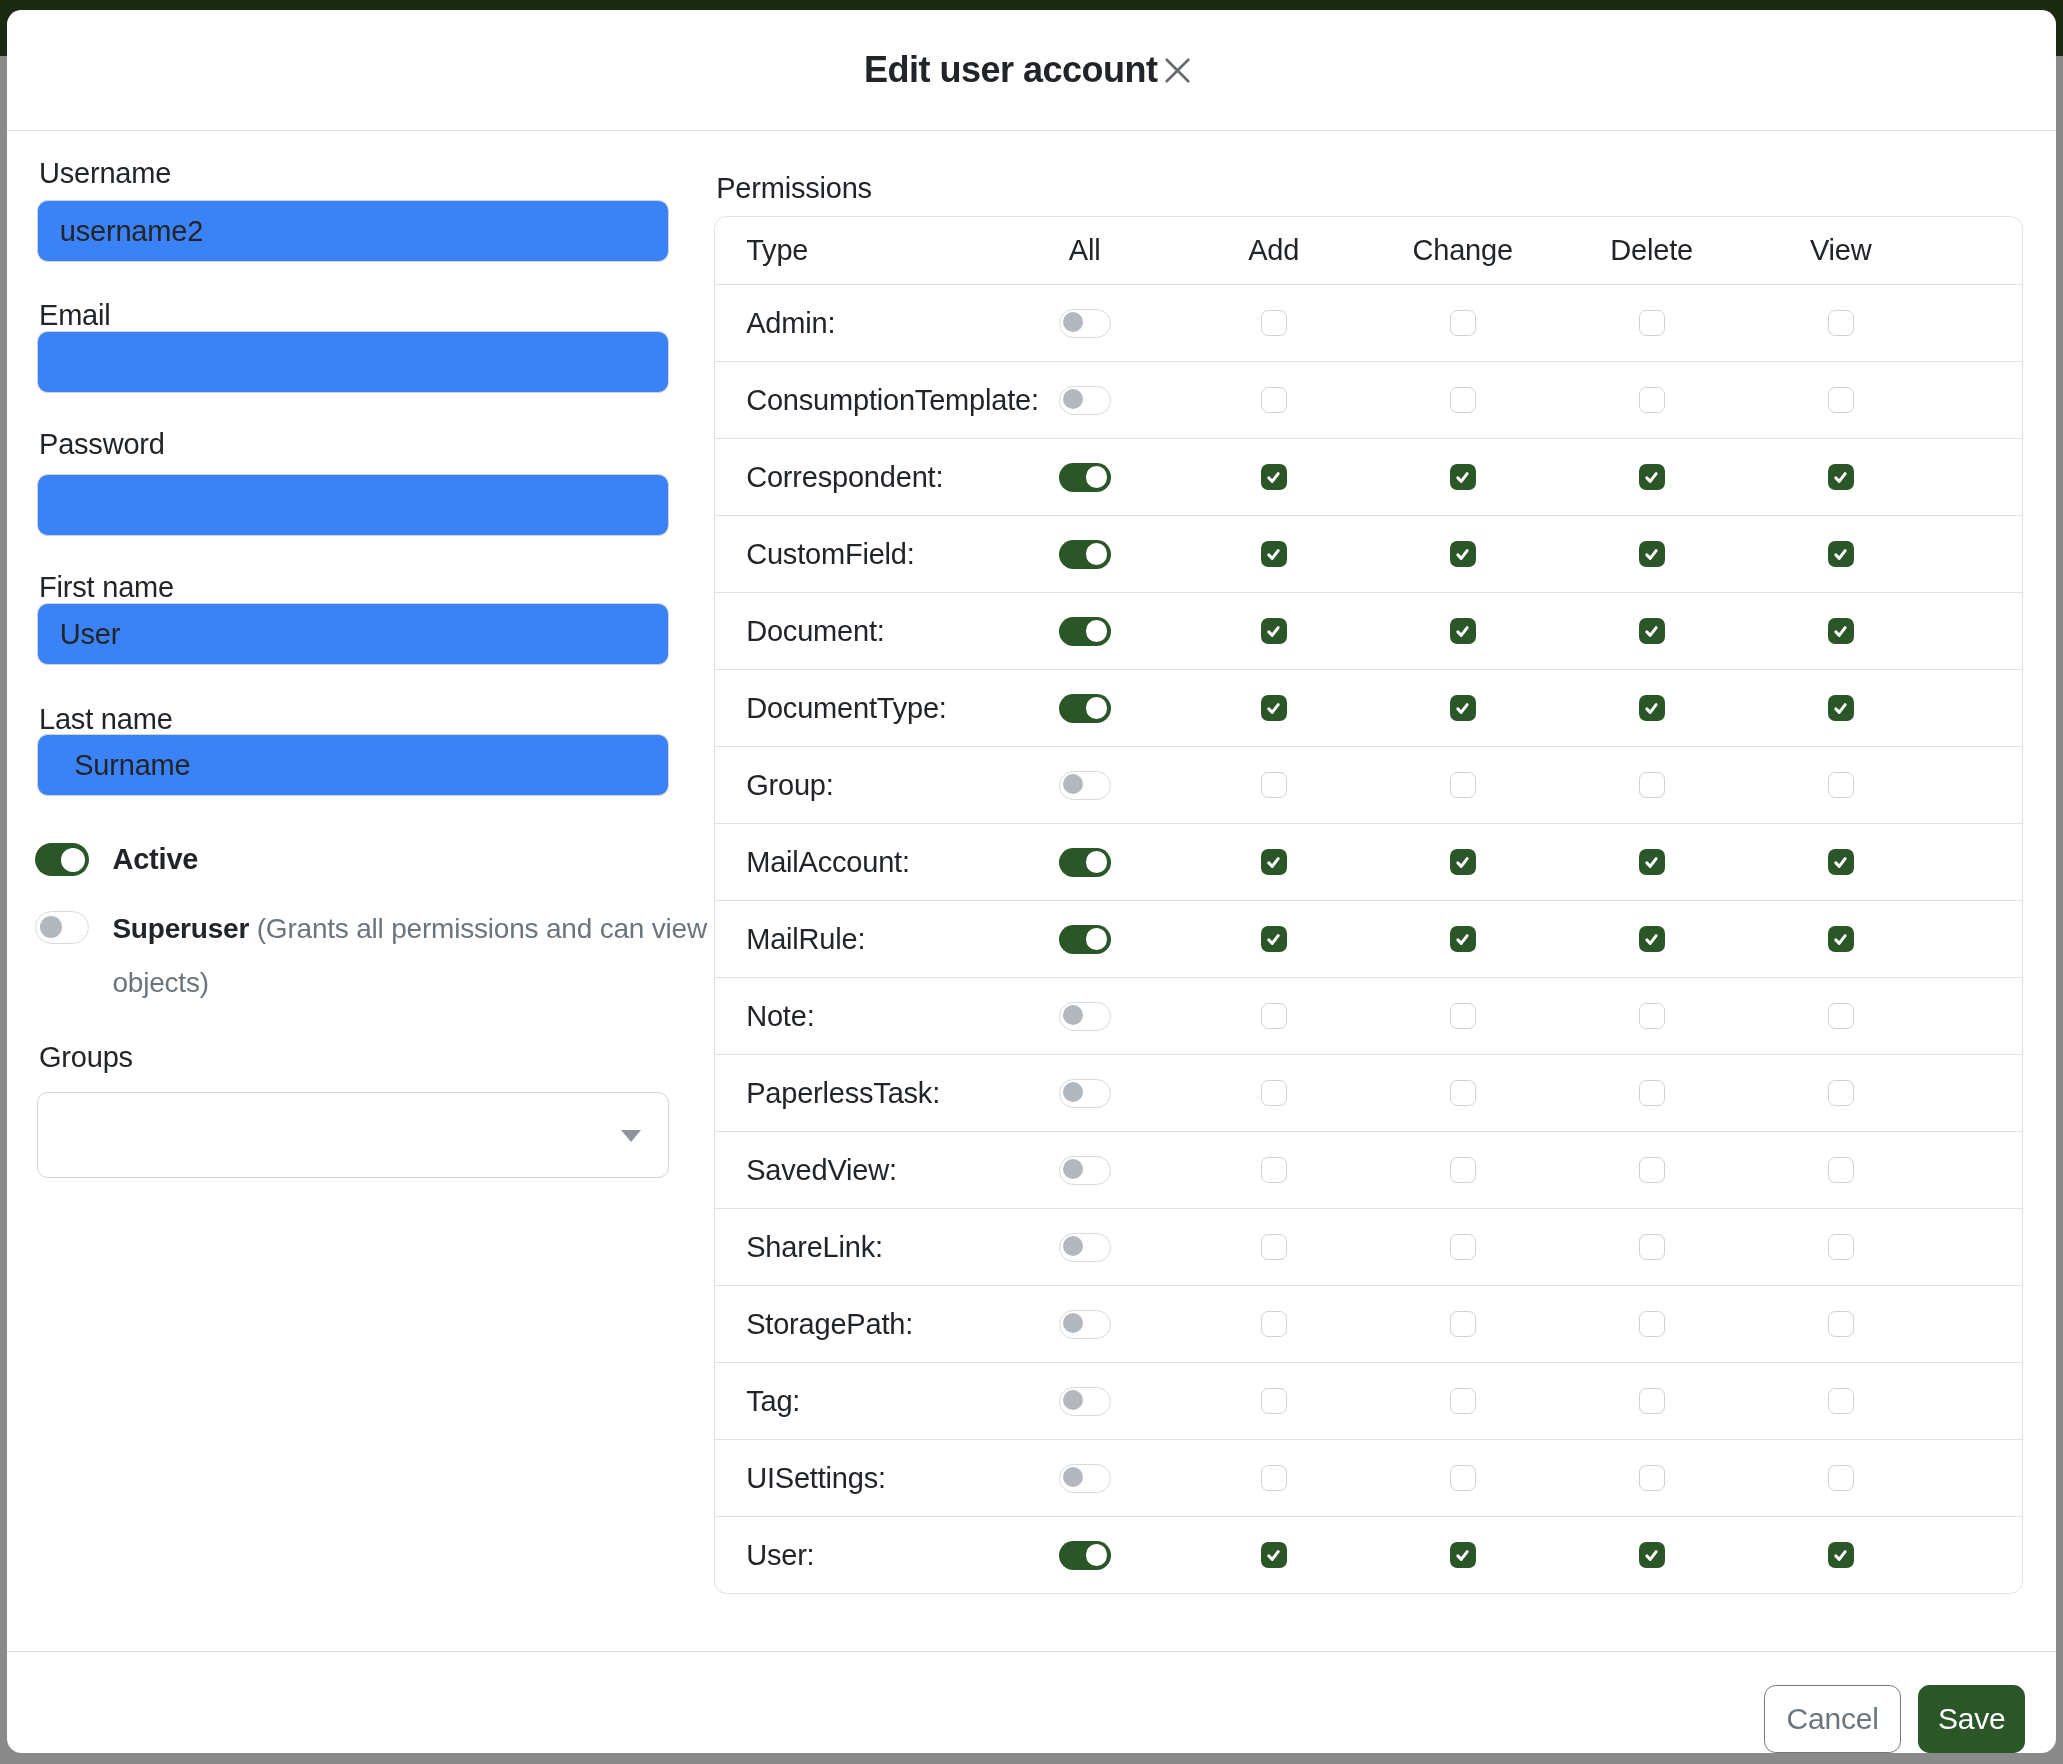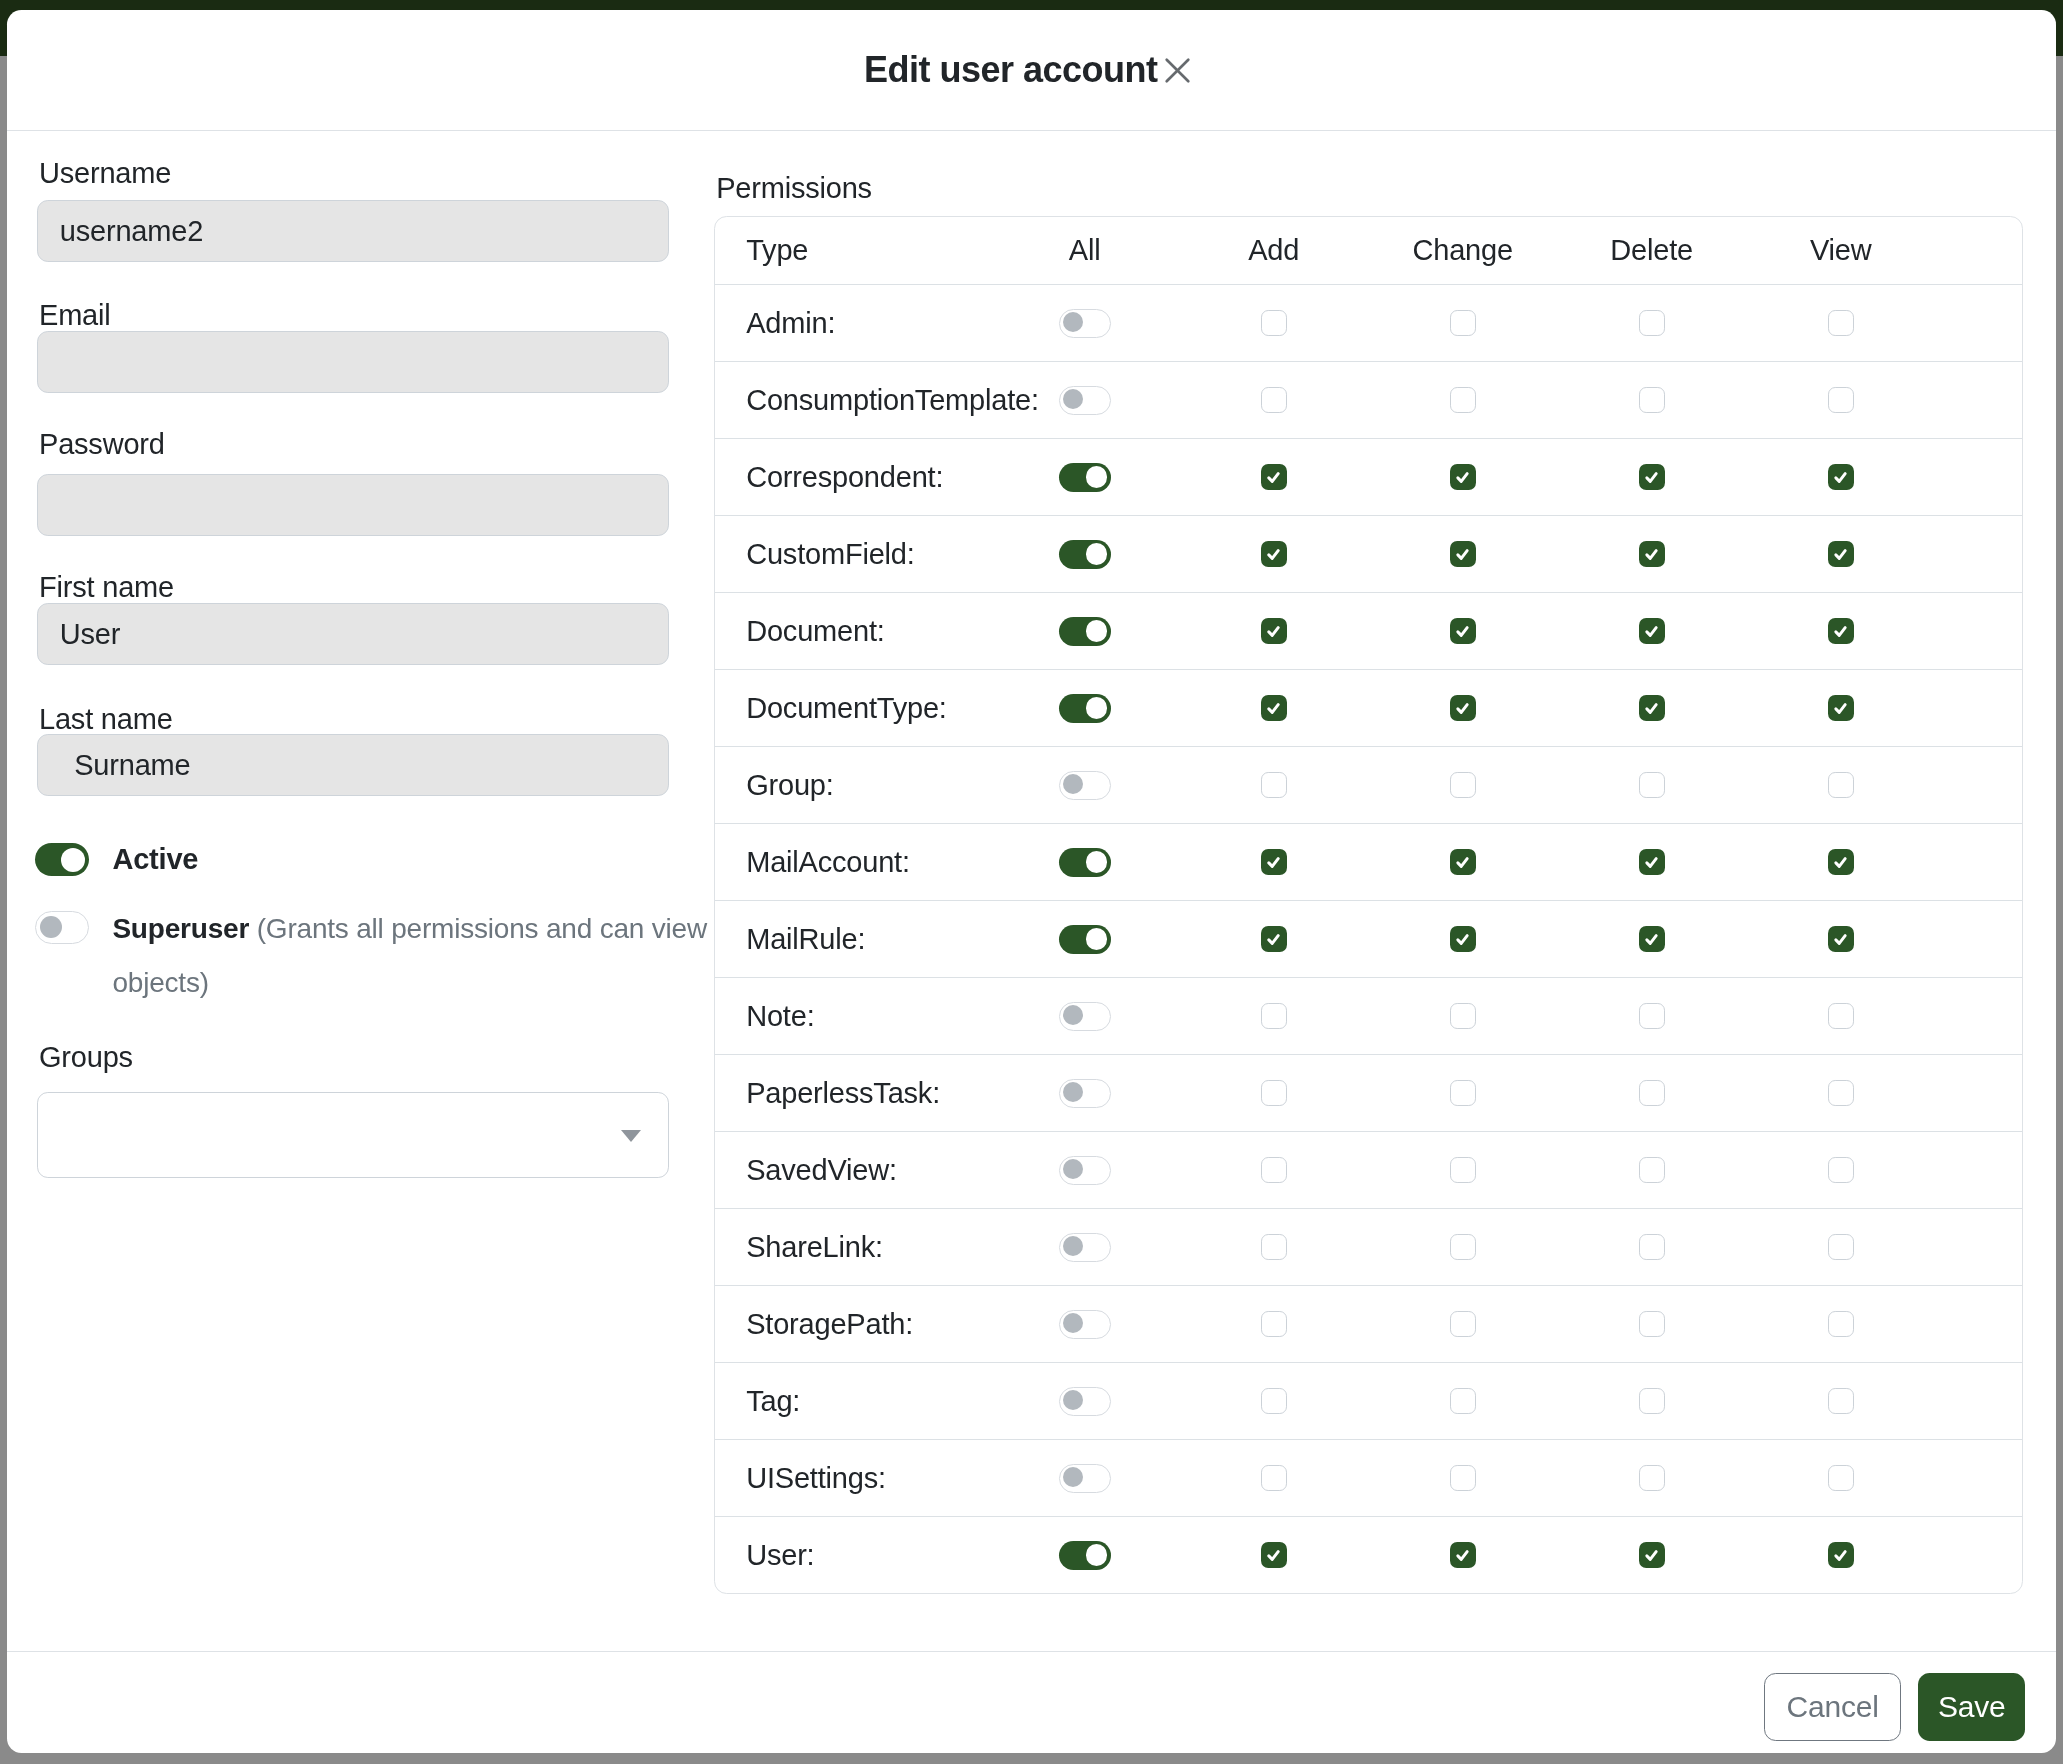--- a/index.html
+++ b/index.html
@@ -38,21 +38,21 @@
   }
   .modal-title{font-size:36px;font-weight:600;letter-spacing:-0.5px;color:var(--ink)}
   .close-btn{width:41px;height:41px;display:flex;align-items:center;justify-content:center;cursor:pointer;background:none;border:none}
   
   .left-col{position:absolute;left:30px;top:0;width:632px;height:100%}
   .fld-label{position:absolute;left:1.8px;font-size:29px;color:var(--ink);font-weight:400;line-height:31px}
   .text-input{
     position:absolute;left:0;width:632px;height:62px;
     border:1.8px solid var(--inputborder);border-radius:10.8px;
     padding:0 21.6px;font-size:29px;color:var(--ink);
-    font-family:"Liberation Sans", sans-serif;letter-spacing:-0.2px;background:#e5e5e5;outline:none;
+    font-family:"Liberation Sans", sans-serif;letter-spacing:-0.2px;background:#3b82f6;outline:none;
   }
   .switch-row{position:absolute;left:-1.8px;display:flex;gap:23px;align-items:center}
   .switch-row.top-align{align-items:flex-start}
   .switch{position:relative;flex:none;width:54px;height:33px;border-radius:17px;cursor:pointer}
   .switch.on{background:var(--green)}
   .switch.on .knob{position:absolute;top:4.5px;right:4.5px;width:24px;height:24px;border-radius:50%;background:#fff}
   .switch.off{background:#fff;border:1.8px solid var(--offborder)}
   .switch.off .knob{position:absolute;top:3.6px;left:3.6px;width:22.5px;height:22.5px;border-radius:50%;background:var(--offknob)}
   .switch-label{font-size:29px;font-weight:600;color:var(--ink);line-height:33px}
   .switch-text{width:612px;font-size:28px;line-height:54px;margin-top:-9px}
@@ -87,21 +87,21 @@
   .mini-switch.on .knob{position:absolute;top:3.6px;right:3.6px;width:21.6px;height:21.6px;border-radius:50%;background:#fff}
   .mini-switch.off{background:#fff;border:1.8px solid var(--offborder)}
   .mini-switch.off .knob{position:absolute;top:2.7px;left:3.6px;width:20px;height:20px;border-radius:50%;background:var(--offknob)}
   .checkbox{width:26px;height:26px;border-radius:7.2px;cursor:pointer;display:flex;align-items:center;justify-content:center}
   .checkbox.off{border:1.8px solid #ccd2d8;background:#fff}
   .checkbox.on{background:var(--green)}
   
   .modal-footer{
     position:absolute;left:0;right:0;top:1641px;bottom:0;
     border-top:0.9px solid var(--line);
-    display:flex;justify-content:flex-end;align-items:center;
+    display:flex;justify-content:flex-end;align-items:flex-end;
     gap:17px;padding:8px 31px 0 12px;
   }
   .btn{height:68px;border-radius:11.7px;font-size:30px;font-family:"Liberation Sans", sans-serif;cursor:pointer;letter-spacing:-0.2px}
   .btn-cancel{width:137px;background:#fff;border:1.8px solid #6f7780;color:var(--muted)}
   .btn-save{width:107px;background:var(--green);border:none;color:#fff}
 </style>
 </head>
 <body>
 
 <div class="page-navbar"></div>

